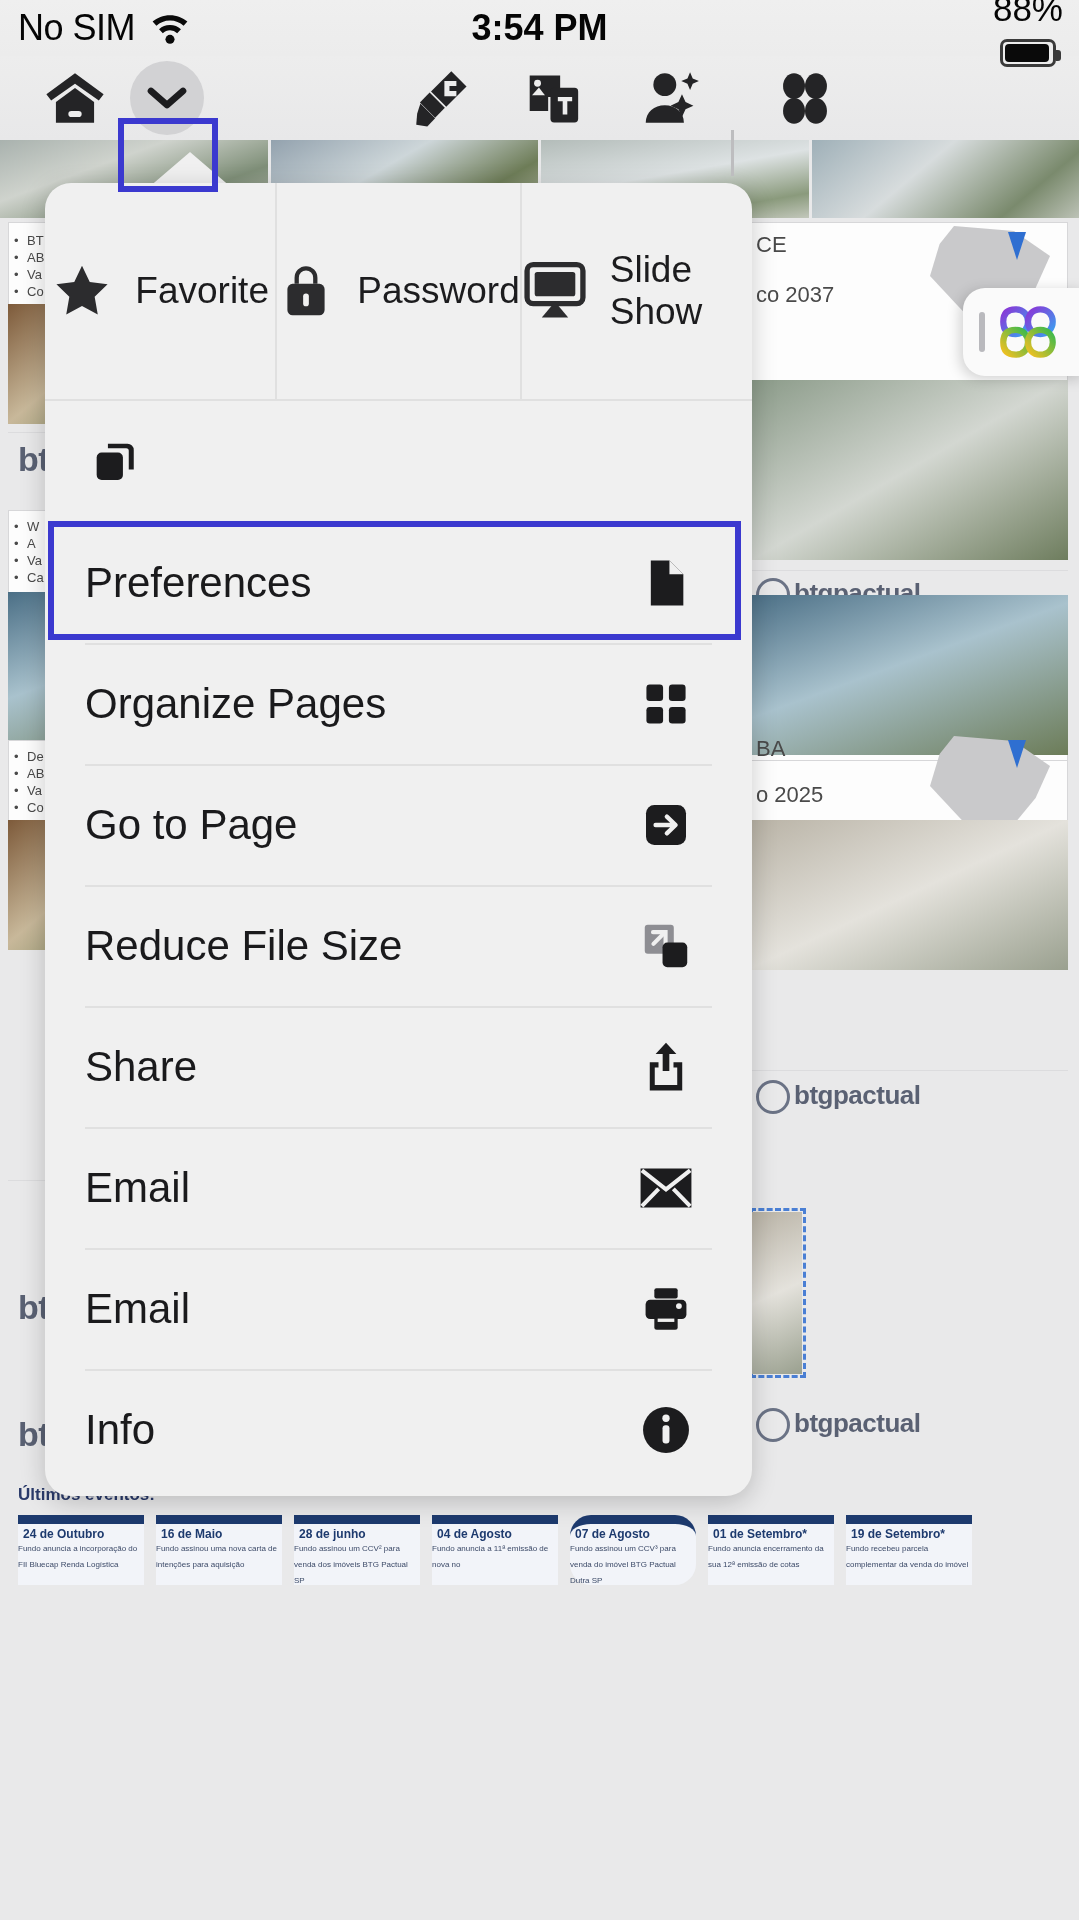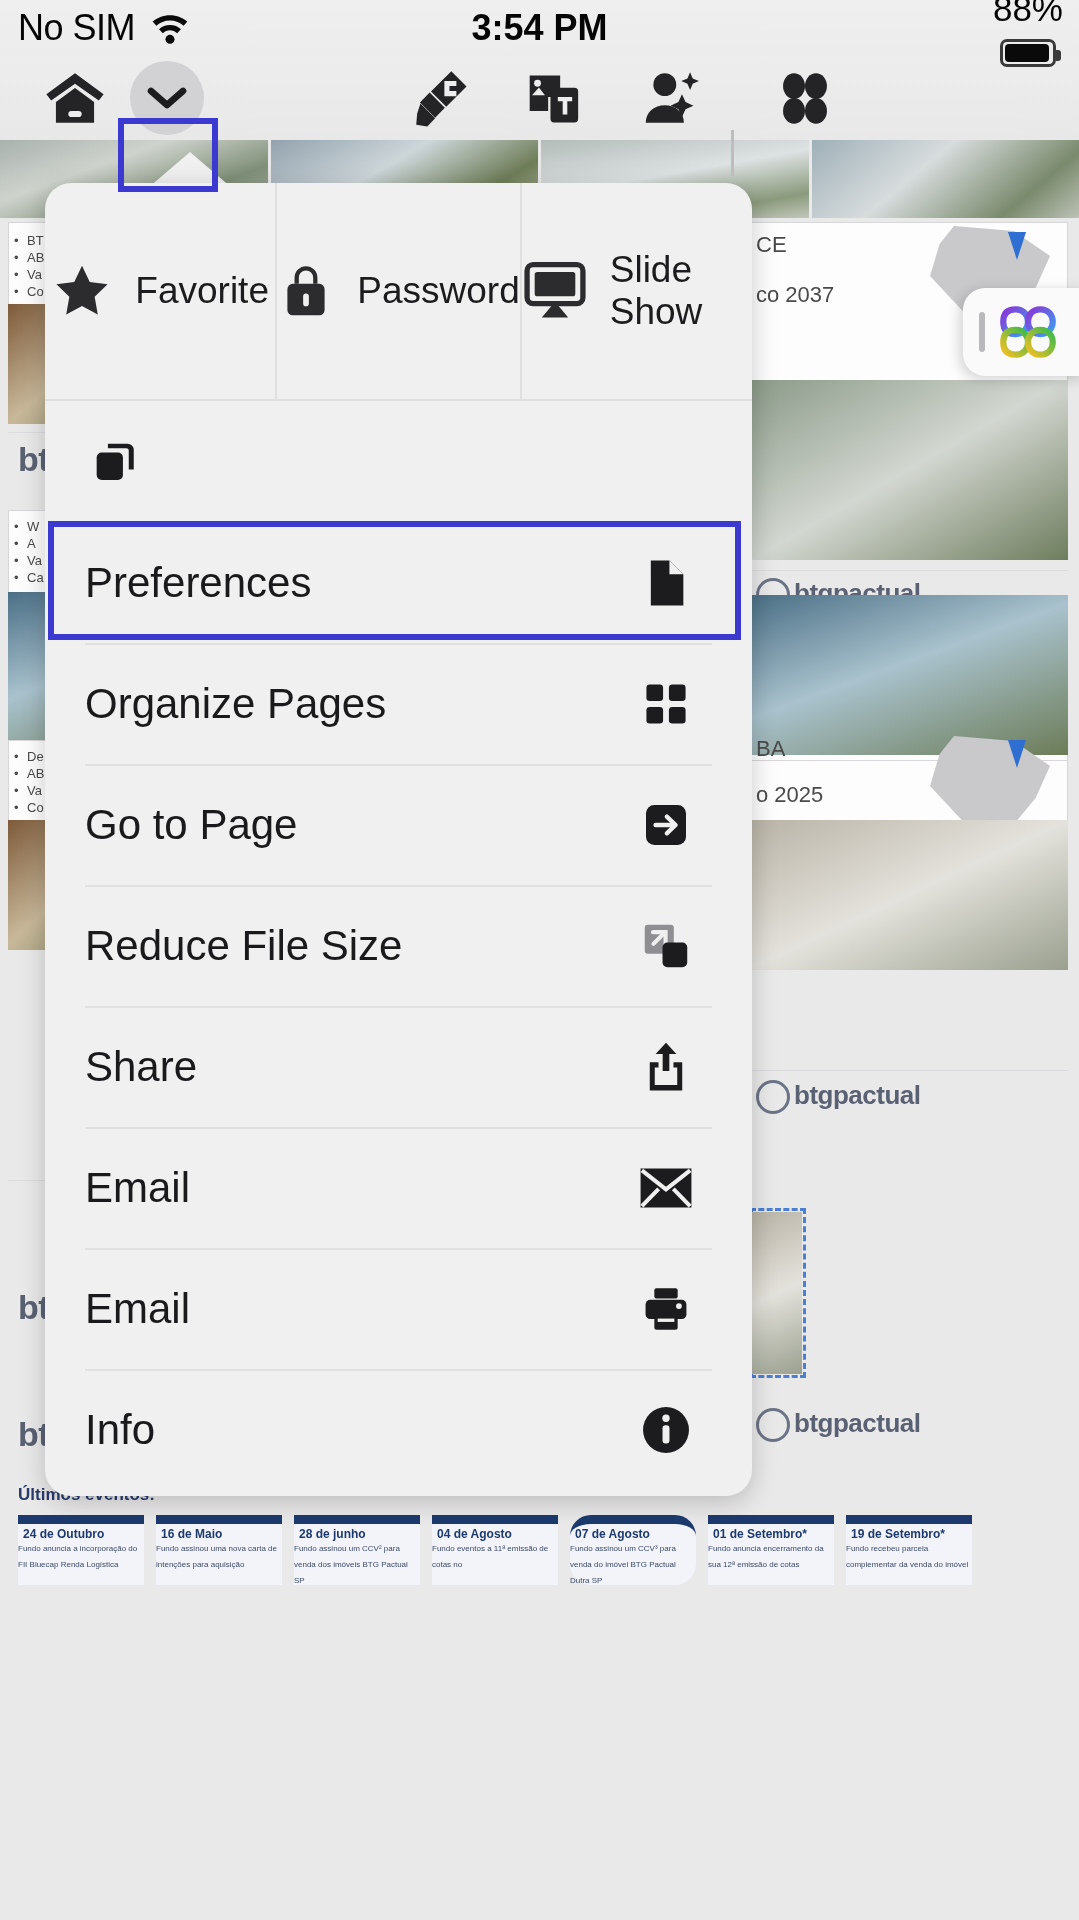--- a/index.html
+++ b/index.html
@@ -216,21 +216,21 @@
       <div class="evt" style="position:relative;">
         <div class="evt-date">16 de Maio</div>
         <div class="evt-body">Fundo assinou uma nova carta de intenções para aquisição</div>
       </div>
       <div class="evt" style="position:relative;">
         <div class="evt-date">28 de junho</div>
         <div class="evt-body">Fundo assinou um CCV² para venda dos imóveis BTG Pactual SP</div>
       </div>
       <div class="evt" style="position:relative;">
         <div class="evt-date">04 de Agosto</div>
-        <div class="evt-body">Fundo eventos a 11ª emissão de cotas no</div>
+        <div class="evt-body">Fundo anuncia a 11ª emissão de nova no</div>
       </div>
       <div class="evt" style="position:relative;border-radius:21px;">
         <div class="evt-date">07 de Agosto</div>
         <div class="evt-body">Fundo assinou um CCV³ para venda do imóvel BTG Pactual Dutra SP</div>
       </div>
       <div class="evt" style="position:relative;">
         <div class="evt-date">01 de Setembro*</div>
         <div class="evt-body">Fundo anuncia encerramento da sua 12ª emissão de cotas</div>
       </div>
       <div class="evt" style="position:relative;">

